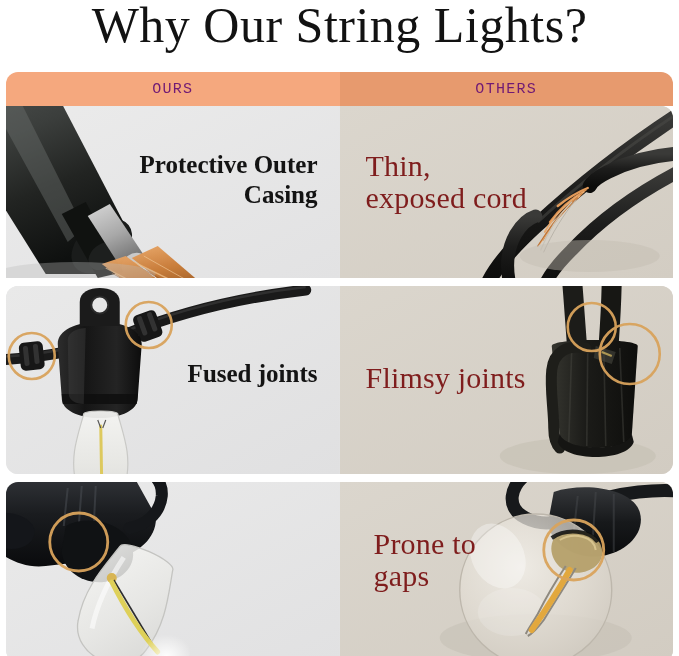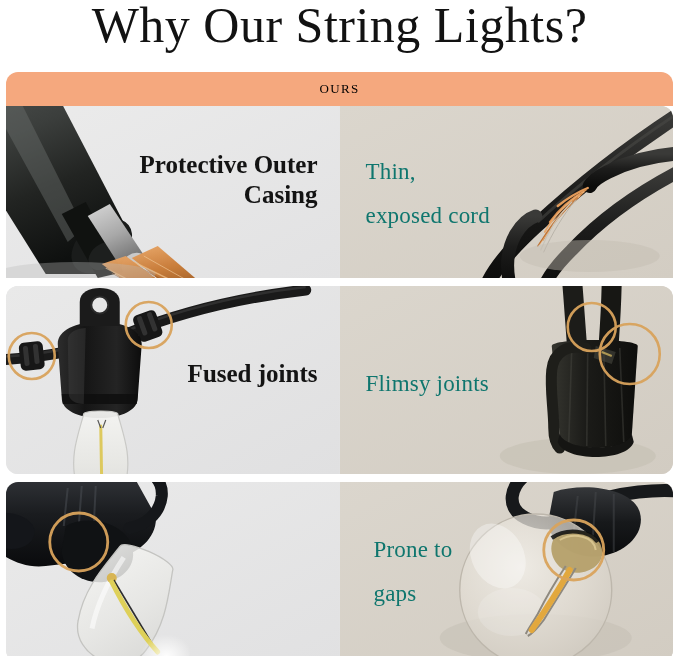--- a/index.html
+++ b/index.html
@@ -49,24 +49,24 @@
     width: 100%;
     height: 34px;
     border-radius: 12px 12px 0 0;
     overflow: hidden;
   }
   .hdr {
     flex: 1 1 50%;
     display: flex;
     align-items: center;
     justify-content: center;
-    font-family: Liberation Serif, serif;
-    font-size: 13px;
+    font-family: Liberation Mono, monospace;
+    font-size: 15px;
     letter-spacing: 1.3px;
-    color: #000000;
+    color: #701a75;
   }
   .hdr-ours   { background: #F5A87E; }
   .hdr-others { background: #E79A6E; }
 
   .row {
     display: flex;
     width: 100%;
     margin-bottom: 8px;
     position: relative;
     justify-content: flex-end;
@@ -102,24 +102,24 @@
     text-align: right;
     color: #131313;
     font-weight: 700;
     font-size: 25px;
     line-height: 30px;
     text-shadow: 0 0 1px rgba(0,0,0,0.10);
   }
   .caption-others {
     left: 26px;
     text-align: left;
-    color: #0f766e;
+    color: #7f1d1d;
     font-weight: 400;
-    font-size: 23px;
-    line-height: 44px;
+    font-size: 30px;
+    line-height: 32px;
     letter-spacing: 0.2px;
   }
   .cap-r1-ours   { top: 44px; }
   .cap-r1-others { top: 44px; }
   .cap-r2-ours   { top: 73px; }
   .cap-r2-others { top: 76px; }
   .cap-r3-ours   { top: 54px; }
   .cap-r3-others { top: 46px; margin-left: 8px; }
 
   
@@ -130,20 +130,21 @@
 <body>
 
 <div class="page">
 
   <div class="title">Why Our String Lights?</div>
 
   <div class="table">
 
     <div class="header-row">
       <div class="hdr hdr-ours">OURS</div>
+      <div class="hdr hdr-others">OTHERS</div>
     </div>
 
     <div class="row row-1">
 
       <div class="cell cell-ours">
         <div class="art">
           <svg viewBox="0 0 334 172" preserveAspectRatio="xMidYMid slice">
             <defs>
               <linearGradient id="jacket1" x1="0" y1="0" x2="0.35" y2="1">
                 <stop offset="0%" stop-color="#4c4f4d"></stop>

